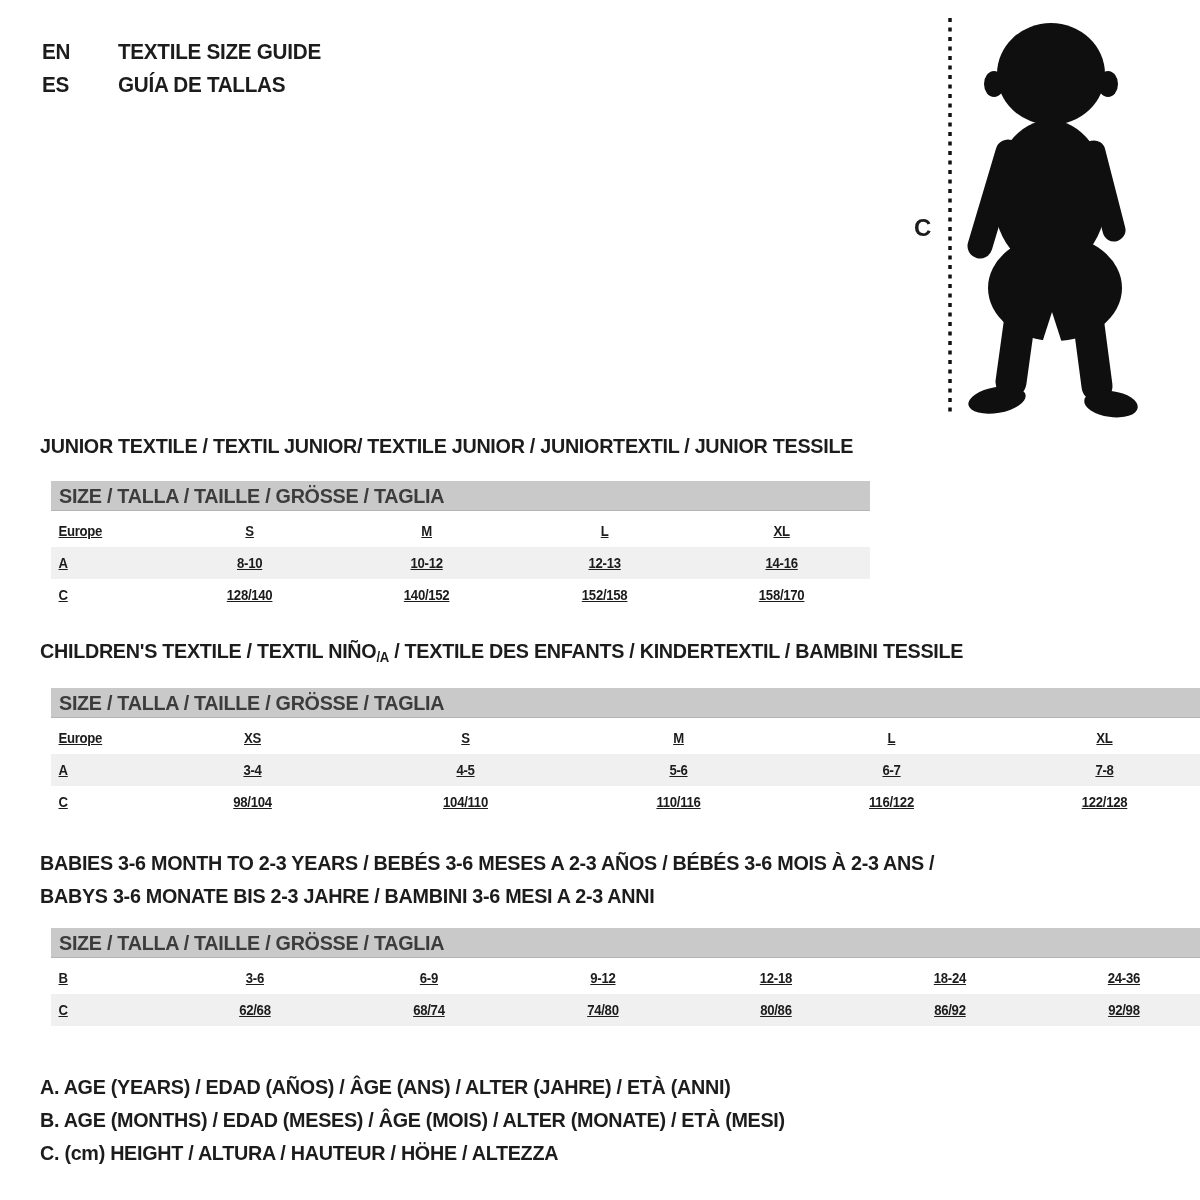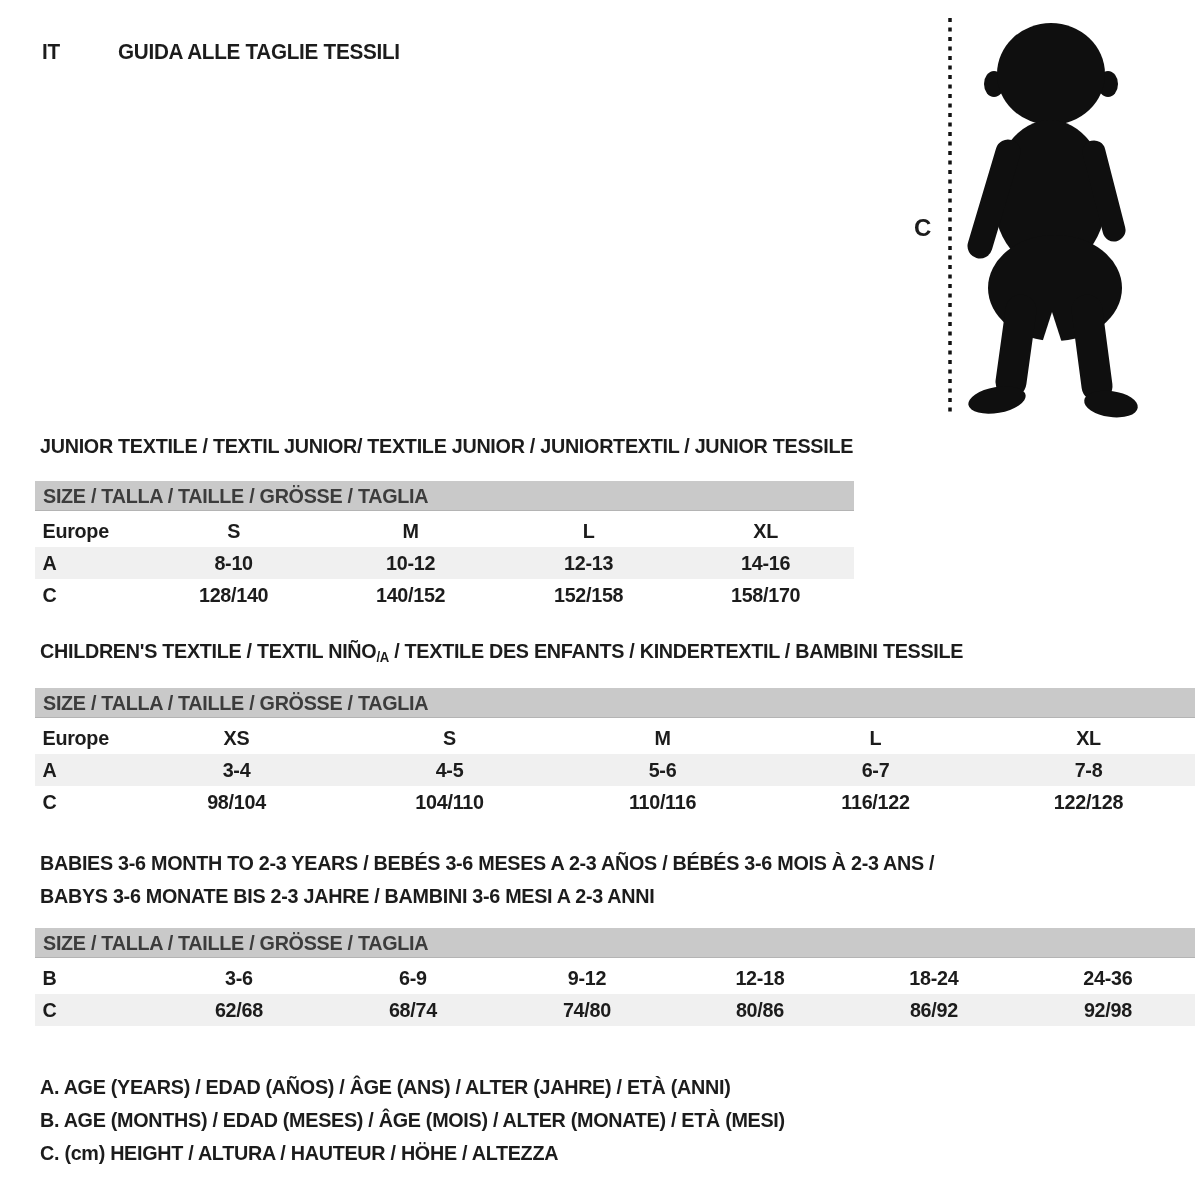--- a/index.html
+++ b/index.html
@@ -12,44 +12,48 @@
   .lang-block{position:absolute;left:42px;top:35px;}
   .lang-row{display:grid;grid-template-columns:76px auto;height:33px;line-height:33px;font-size:22px;}
   .lang-code,.lang-title{transform:scaleX(0.94);transform-origin:left center;white-space:nowrap;}
   
   .figure-svg{position:absolute;left:900px;top:10px;}
   .height-label{position:absolute;left:914px;top:213px;font-size:24px;line-height:30px;}
   
   .heading{position:absolute;left:40px;font-size:21px;line-height:33px;white-space:nowrap;transform:scaleX(0.94);transform-origin:left center;}
   .heading .subscript{font-size:14px;vertical-align:-4px;}
   
-  .tbl{position:absolute;left:35px;}
+  .tbl{position:absolute;left:51px;text-decoration:underline;}
   .size-bar{height:30px;line-height:30px;background:#c9c9c9;border-bottom:1px solid #b4b4b4;
     color:#3c3c3c;font-size:21px;padding-left:8px;margin-bottom:4px;box-sizing:border-box;}
   .size-bar span{display:inline-block;transform:scaleX(0.94);transform-origin:left center;white-space:nowrap;}
-  .row{display:grid;height:32px;line-height:32px;font-size:21px;}
+  .row{display:grid;height:32px;line-height:32px;font-size:14px;}
   .t1 .row{grid-template-columns:110px repeat(4,1fr);}
   .t2 .row{grid-template-columns:95px repeat(5,1fr);}
   .t3 .row{grid-template-columns:117px repeat(6,1fr);}
   .row .lbl{padding-left:8px;text-align:left;transform:scaleX(0.94);transform-origin:left center;}
   .row .cell{text-align:center;transform:scaleX(0.94);}
   .stripe{background:#f0f0f0;}
   
   .footnotes{position:absolute;left:40px;top:1070px;}
   .footnote{height:33px;line-height:33px;font-size:21px;white-space:nowrap;transform:scaleX(0.94);transform-origin:left center;}
 </style>
 </head>
 <body>
 
 <div id="canvas">
 
   <div class="lang-block">
     <div class="lang-row">
-      <div class="lang-code">IT</div>
-      <div class="lang-title">GUIDA ALLE TAGLIE TESSILI</div>
+      <div class="lang-code">EN</div>
+      <div class="lang-title">TEXTILE SIZE GUIDE</div>
+    </div>
+    <div class="lang-row">
+      <div class="lang-code">ES</div>
+      <div class="lang-title">GUÍA DE TALLAS</div>
     </div>
   </div>
 
   <span class="height-label">C</span>
   <svg class="figure-svg" width="250" height="415" viewBox="0 0 250 415">
     <line x1="50" y1="8" x2="50" y2="405" stroke="#111111" stroke-width="3.5" stroke-dasharray="4 5.5"></line>
     <g fill="#0f0f0f" stroke="#0f0f0f" stroke-width="0">
       <ellipse cx="94" cy="74" rx="10" ry="13"></ellipse>
       <ellipse cx="208" cy="74" rx="10" ry="13"></ellipse>
       <ellipse cx="151" cy="64" rx="54" ry="51"></ellipse>

